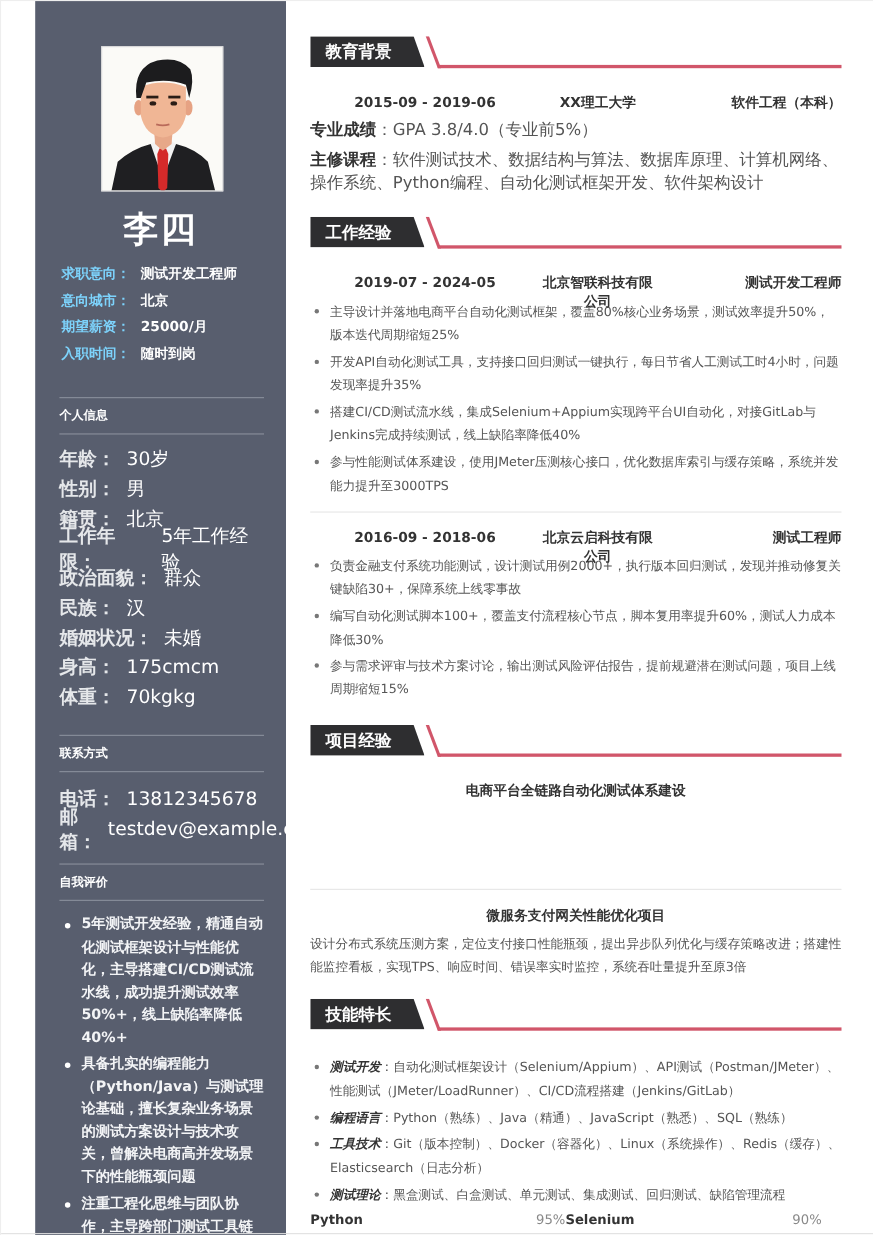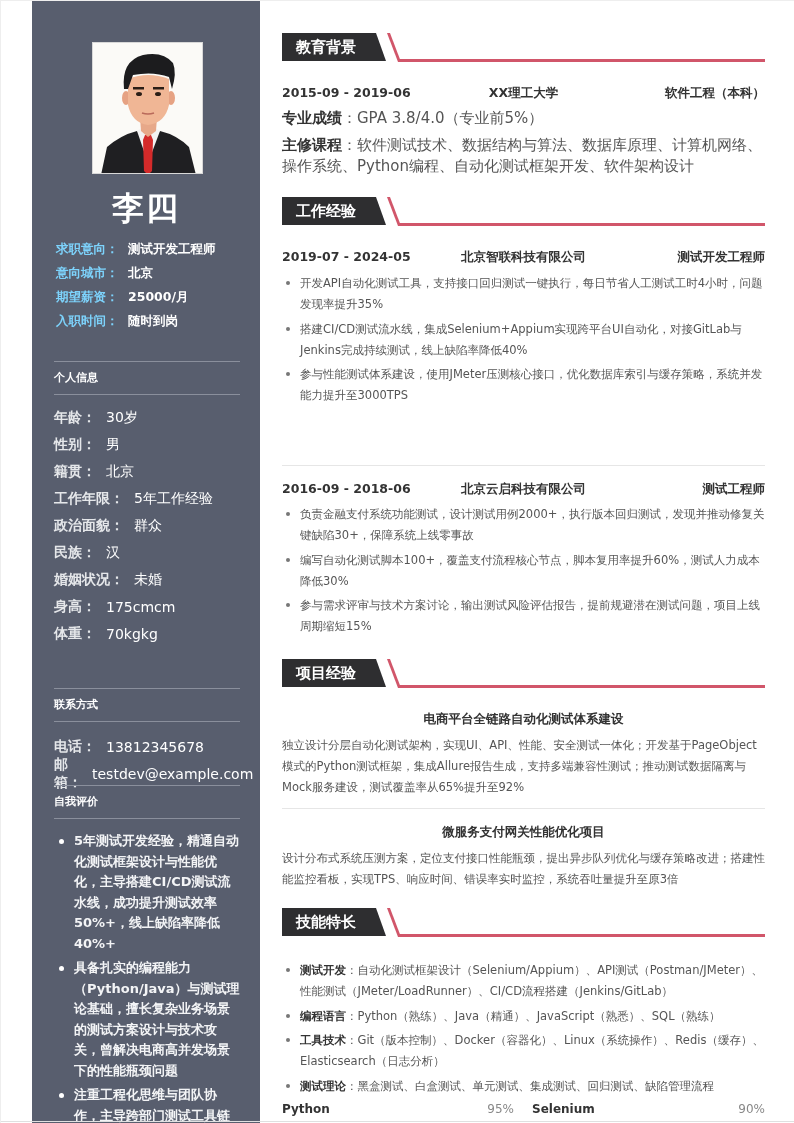--- a/index.html
+++ b/index.html
@@ -9,50 +9,50 @@
   .sidebar { position: absolute; left: 31px; top: 0; width: 228px; height: 1123px; background: #585e6e; color: #fff; overflow: hidden; }
   .photo { position: absolute; left: 60px; top: 41px; width: 111px; height: 132px; background: #fafafa; border: 1px solid #d8d8d8; overflow: hidden; }
   .name { position: absolute; left: 0; top: 186px; width: 228px; text-align: center; font-size: 32px; font-weight: bold; letter-spacing: 2px; color: #fff; }
   .basic { position: absolute; left: 24px; top: 236px; width: 190px; }
   .basic .row { height: 24px; font-size: 12.5px; font-weight: bold; display: flex; align-items: center; }
   .basic .lbl { color: #7dd3fc; width: 72px; }
   .basic .val { color: #fff; }
   .sec { position: absolute; left: 22px; width: 186px; }
   .sec .hr { height: 1px; background: #8a8f9c; }
   .sec .title { font-size: 11px; font-weight: bold; color: #fff; padding: 8px 0 9px; }
-  .kv { font-size: 14px; display: flex; align-items: center; height: 27px; }
+  .kv { font-size: 17px; display: flex; align-items: center; height: 27px; }
   .kv .lbl { font-weight: bold; color: #e5e7ea; margin-right: 10px; }
   .kv .val { color: #fff; }
   .eval-list { list-style: none; padding-left: 0; margin-top: 12px; }
   .eval-list li { position: relative; padding-left: 20px; font-size: 13px; line-height: 20.5px; font-weight: bold; color: #f3f4f6; margin-bottom: 4px; }
   .eval-list li::before { content: ""; position: absolute; left: 5px; top: 8px; width: 5px; height: 5px; border-radius: 50%; background: #fff; }
 
   .main { position: absolute; left: 281px; top: 0; width: 483px; height: 801px; }
   .sec-head { position: absolute; left: 0; width: 483px; height: 30px; }
   .sec-head .tab { position: absolute; left: 0; top: 0; height: 28px; width: 104px; background: #2e2e30; clip-path: polygon(0 0, 94px 0, 104px 28px, 0 28px); }
   .sec-head .tab span { position: absolute; left: 14px; top: 5px; font-size: 15px; font-weight: bold; color: #fff; }
   .sec-head .slash { position: absolute; left: 103px; top: 0; width: 18px; height: 30px; }
   .sec-head .line { position: absolute; left: 116px; right: 0; top: 26px; height: 3px; background: #d1566a; }
 
   .edu-row { position: absolute; left: 0; width: 483px; display: flex; justify-content: space-between; font-size: 12.5px; font-weight: bold; color: #333; }
-  .edu-row .c1 { width: 170px; }
+  .edu-row .c1 { width: 170px; margin-left: 40px; }
   .edu-row .c2 { flex: 1; text-align: center; }
   .edu-row .c3 { width: 170px; text-align: right; }
   .line-text { position: absolute; left: 0; width: 483px; font-size: 15px; line-height: 21px; color: #555; }
   .line-text b { color: #333; }
   .bullets { position: absolute; left: 0; width: 483px; list-style: none; }
   .bullets li { position: relative; padding-left: 18px; font-size: 11.5px; line-height: 21px; color: #555; margin-bottom: 3.5px; }
   .bullets li::before { content: ""; position: absolute; left: 4px; top: 8px; width: 4px; height: 4px; border-radius: 50%; background: #777; }
-  .bullets li b { color: #333; }
+  .bullets li b { color: #333; font-style: italic; }
   .divider { position: absolute; left: 0; width: 483px; height: 1px; background: #e6e6e6; }
   .proj-title { position: absolute; left: 0; width: 483px; text-align: center; font-size: 12.5px; font-weight: bold; color: #333; }
   .proj-desc { position: absolute; left: 0; width: 483px; font-size: 11.5px; line-height: 21px; color: #555; }
   .skill-bars { position: absolute; left: 0; top: 1101px; width: 483px; display: flex; font-size: 12px; }
   .skill-bars .sk { display: flex; justify-content: space-between; width: 232px; }
-  .skill-bars .sk + .sk { margin-left: 18px; width: 233px; }
+  .skill-bars .sk + .sk { width: 233px; }
   .skill-bars .nm { font-weight: bold; color: #333; }
   .skill-bars .pc { color: #888; }
   .bottom-line { position: absolute; left: 0; top: 1120px; width: 794px; height: 1px; background: #e0e0e0; }
 </style>
 </head>
 <body>
 
 <div class="page">
 
   <aside class="sidebar">
@@ -140,21 +140,21 @@
       <div class="kv">
           <span class="lbl">身高：</span>
           <span class="val">175cmcm</span>
         </div>
       <div class="kv">
           <span class="lbl">体重：</span>
           <span class="val">70kgkg</span>
         </div>
     </div>
 
-    <div class="sec" style="top:667px;margin-top:20px;">
+    <div class="sec" style="top:667px;">
       <div class="hr"></div>
       <div class="title">联系方式</div>
       <div class="hr" style="margin-bottom:11px;"></div>
       <div class="kv">
           <span class="lbl">电话：</span>
           <span class="val">13812345678</span>
         </div>
       <div class="kv">
           <span class="lbl">邮箱：</span>
           <span class="val">testdev@example.com</span>
@@ -200,20 +200,21 @@
           <path d="M2 0 L5 0 L16 29 L13 29 Z" fill="#d1566a"></path>
         </svg>
       <div class="line"></div>
     </div>
     <div class="edu-row" style="top:248px;">
       <span class="c1">2019-07 - 2024-05</span>
       <span class="c2">北京智联科技有限公司</span>
       <span class="c3">测试开发工程师</span>
     </div>
     <ul class="bullets" style="top:272px;">
+      <li>主导设计并落地电商平台自动化测试框架，覆盖80%核心业务场景，测试效率提升50%，版本迭代周期缩短25%</li>
       <li>开发API自动化测试工具，支持接口回归测试一键执行，每日节省人工测试工时4小时，问题发现率提升35%</li>
       <li>搭建CI/CD测试流水线，集成Selenium+Appium实现跨平台UI自动化，对接GitLab与Jenkins完成持续测试，线上缺陷率降低40%</li>
       <li>参与性能测试体系建设，使用JMeter压测核心接口，优化数据库索引与缓存策略，系统并发能力提升至3000TPS</li>
     </ul>
     <div class="divider" style="top:464px;"></div>
     <div class="edu-row" style="top:480px;">
       <span class="c1">2016-09 - 2018-06</span>
       <span class="c2">北京云启科技有限公司</span>
       <span class="c3">测试工程师</span>
     </div>
@@ -226,21 +227,20 @@
     <div class="sec-head" style="top:658px;">
       <div class="tab">
           <span>项目经验</span>
         </div>
       <svg class="slash" viewBox="0 0 18 30">
           <path d="M2 0 L5 0 L16 29 L13 29 Z" fill="#d1566a"></path>
         </svg>
       <div class="line"></div>
     </div>
     <div class="proj-title" style="top:710px;">电商平台全链路自动化测试体系建设</div>
-    <div class="proj-desc" style="top:734px;">独立设计分层自动化测试架构，实现UI、API、性能、安全测试一体化；开发基于PageObject模式的Python测试框架，集成Allure报告生成，支持多端兼容性测试；推动测试数据隔离与Mock服务建设，测试覆盖率从65%提升至92%</div>
     <div class="divider" style="top:807px;"></div>
     <div class="proj-title" style="top:823px;">微服务支付网关性能优化项目</div>
     <div class="proj-desc" style="top:847px;">设计分布式系统压测方案，定位支付接口性能瓶颈，提出异步队列优化与缓存策略改进；搭建性能监控看板，实现TPS、响应时间、错误率实时监控，系统吞吐量提升至原3倍</div>
 
     <div class="sec-head" style="top:907px;">
       <div class="tab">
           <span>技能特长</span>
         </div>
       <svg class="slash" viewBox="0 0 18 30">
           <path d="M2 0 L5 0 L16 29 L13 29 Z" fill="#d1566a"></path>

